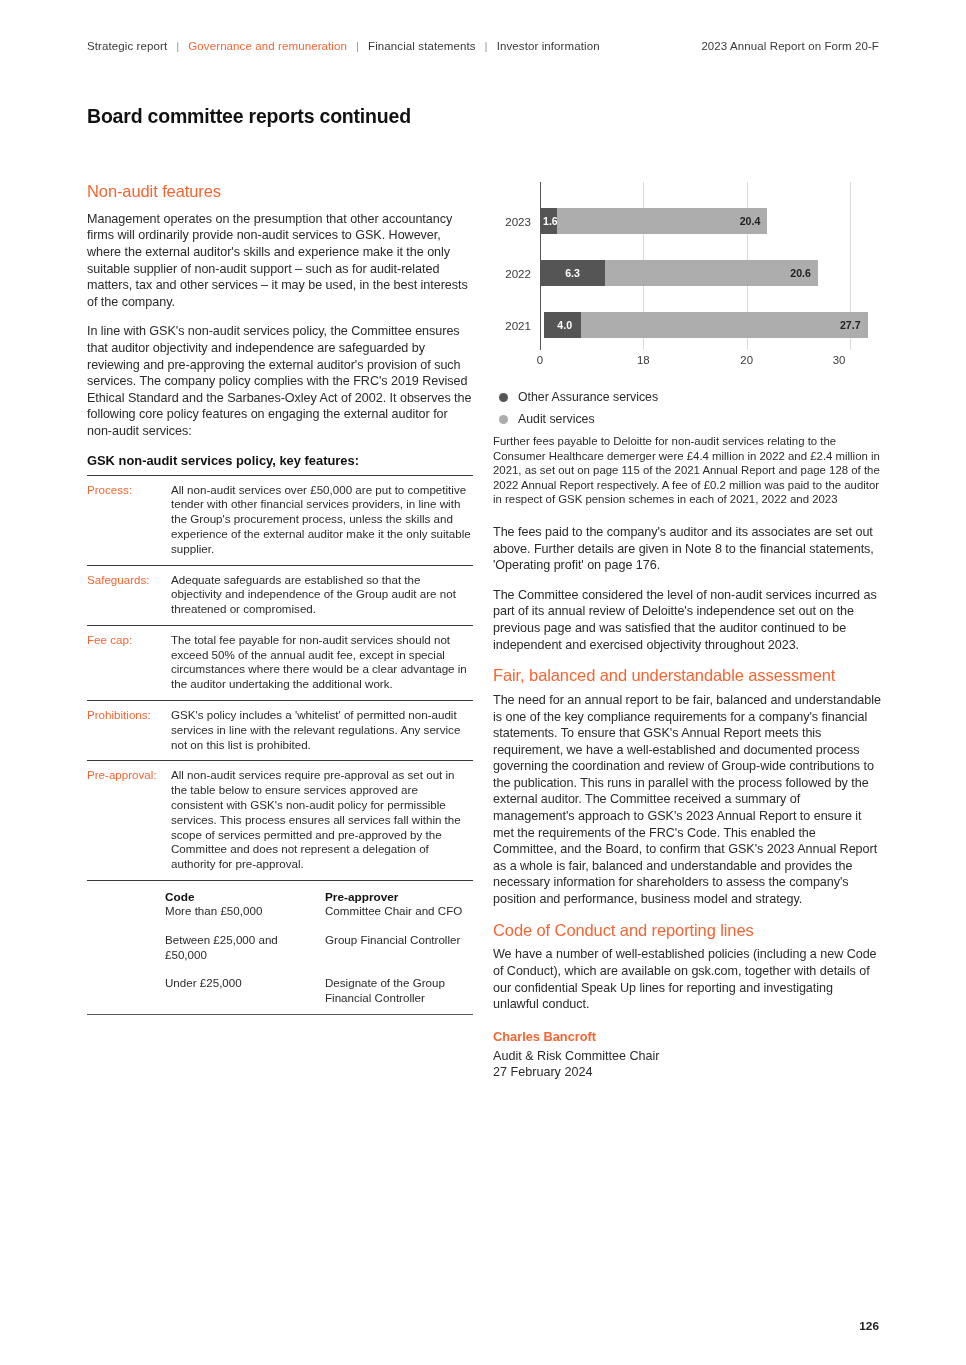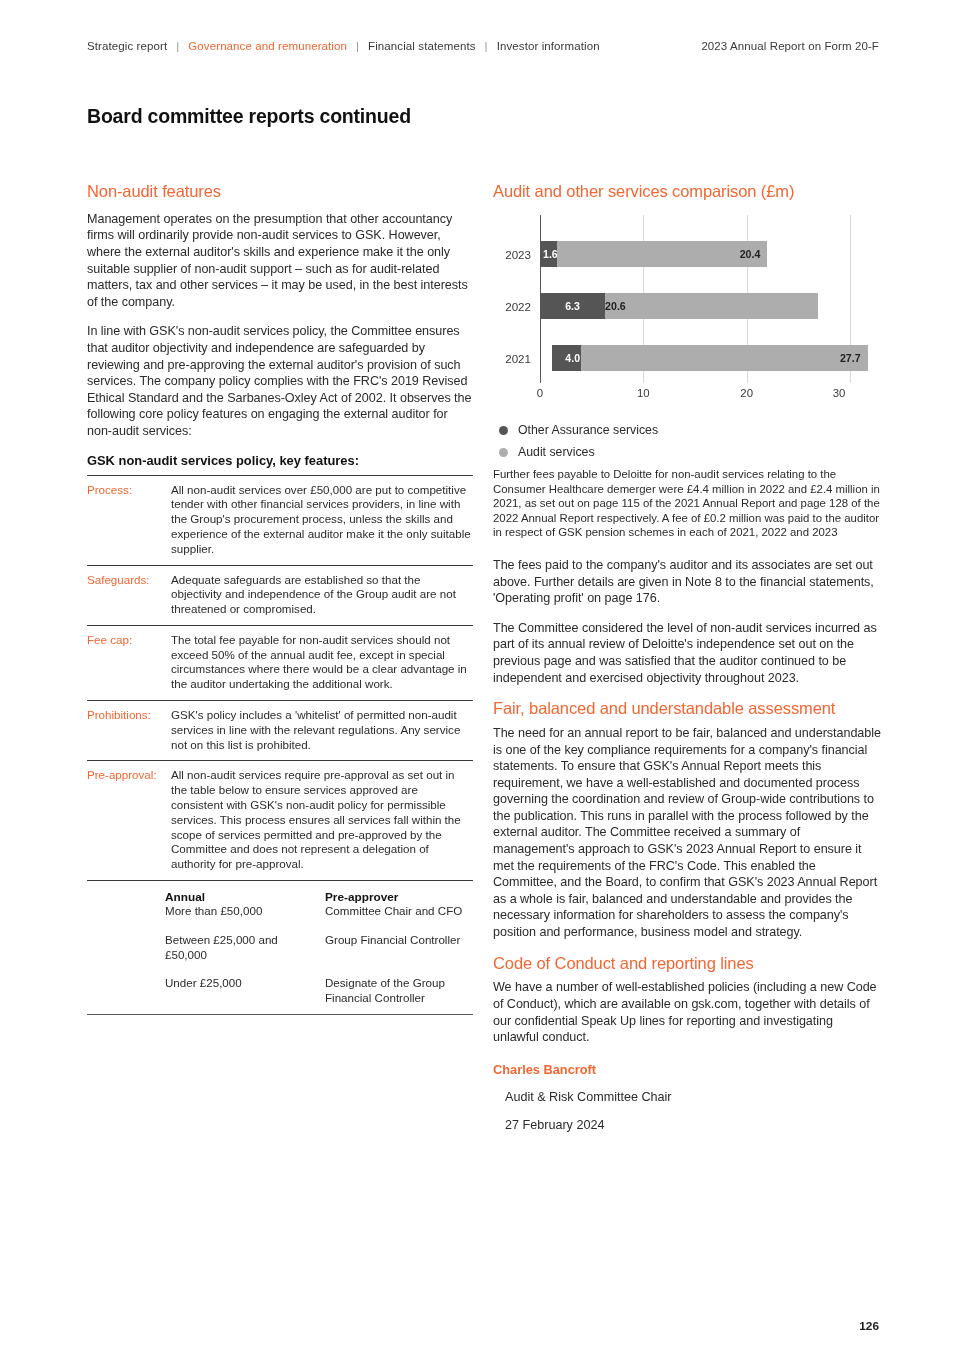--- a/index.html
+++ b/index.html
@@ -271,21 +271,21 @@
   .signoff-name {
     font-size: 12.8px;
     font-weight: bold;
     color: #F36633;
     margin: 0 0 4px 0;
   }
   .signoff-line {
     font-size: 12.6px;
     line-height: 16.4px;
     color: #2b2b2b;
-    margin: 12px;
+    margin: 0;
   }
 
   .page-number {
     position: absolute;
     right: 87px;
     bottom: 32px;
     font-size: 11.8px;
     font-weight: bold;
     color: #1f1f1f;
   }
@@ -341,21 +341,21 @@
           <td class="term">Pre-approval:</td>
           <td>All non-audit services require pre-approval as set out in the table below to ensure services approved are consistent with GSK's non-audit policy for permissible services. This process ensures all services fall within the scope of services permitted and pre-approved by the Committee and does not represent a delegation of authority for pre-approval.</td>
         </tr>
       </tbody>
     </table>
 
     <div class="approver-wrap">
       <table class="approver-table">
         <thead>
           <tr>
-            <th class="c1">Annual</th>
+            <th class="c1">Code</th>
             <th>Pre-approver</th>
           </tr>
         </thead>
         <tbody>
           <tr>
             <td class="c1">More than £50,000</td>
             <td>Committee Chair and CFO</td>
           </tr>
           <tr class="spaced">
             <td class="c1">Between £25,000 and £50,000</td>
@@ -367,58 +367,57 @@
           </tr>
         </tbody>
       </table>
     </div>
 
   </div>
 
   <div class="col-right">
 
     <div class="chart-block">
-      <div class="chart-title">Audit and other services comparison (£m)</div>
       <div class="chart-area">
         <div class="plot" id="plot">
             <div class="gridline" style="left: 103.333px;"></div>
             <div class="gridline" style="left: 206.667px;"></div>
             <div class="gridline" style="left: 310px;"></div>
             <div class="axisline"></div>
             <div class="bar-row" style="top: 26px;">
               <div class="ylabel">2023</div>
               <div class="seg dark" style="left: 0px; width: 16.5333px; background: rgb(85, 85, 85); justify-content: flex-start; padding-left: 3px; box-sizing: border-box;">
                 <span class="val">1.6</span>
               </div>
               <div class="seg light" style="left: 16.5333px; width: 210.8px; background: rgb(173, 173, 173); justify-content: flex-end; padding-right: 7px; box-sizing: border-box;">
                 <span class="val">20.4</span>
               </div>
             </div>
             <div class="bar-row" style="top: 78px;">
               <div class="ylabel">2022</div>
               <div class="seg dark" style="left: 0px; width: 65.1px; background: rgb(85, 85, 85); justify-content: center; padding-left: 0px; box-sizing: border-box;">
                 <span class="val">6.3</span>
               </div>
-              <div class="seg light" style="left: 65.1px; width: 212.867px; background: rgb(173, 173, 173); padding-right: 7px; box-sizing: border-box;">
+              <div class="seg light" style="left: 65.1px; width: 212.867px; background: rgb(173, 173, 173); justify-content: flex-end; padding-right: 7px; box-sizing: border-box;">
                 <span class="val">20.6</span>
               </div>
             </div>
             <div class="bar-row" style="top: 130px;">
               <div class="ylabel">2021</div>
-              <div class="seg dark" style="left: 12px; width: 41.3333px; background: rgb(85, 85, 85); justify-content: center; padding-left: 0px; box-sizing: border-box;">
+              <div class="seg dark" style="left: 4px; width: 41.3333px; background: rgb(85, 85, 85); justify-content: center; padding-left: 0px; box-sizing: border-box;">
                 <span class="val">4.0</span>
               </div>
               <div class="seg light" style="left: 41.3333px; width: 286.233px; background: rgb(173, 173, 173); justify-content: flex-end; padding-right: 7px; box-sizing: border-box;">
                 <span class="val">27.7</span>
               </div>
             </div>
           </div>
         <div class="xticks" id="xticks">
             <div class="xtick" style="left: 0px;">0</div>
-            <div class="xtick" style="left: 103.333px;">10</div>
+            <div class="xtick" style="left: 103.333px;">18</div>
             <div class="xtick" style="left: 206.667px;">20</div>
             <div class="xtick" style="left: 299px;">30</div>
           </div>
       </div>
     </div>
 
     <div class="legend">
       <div class="legend-item">
         <span class="legend-dot" id="dot1" style="background: rgb(85, 85, 85);"></span>
         <span class="legend-label">Other Assurance services</span>

